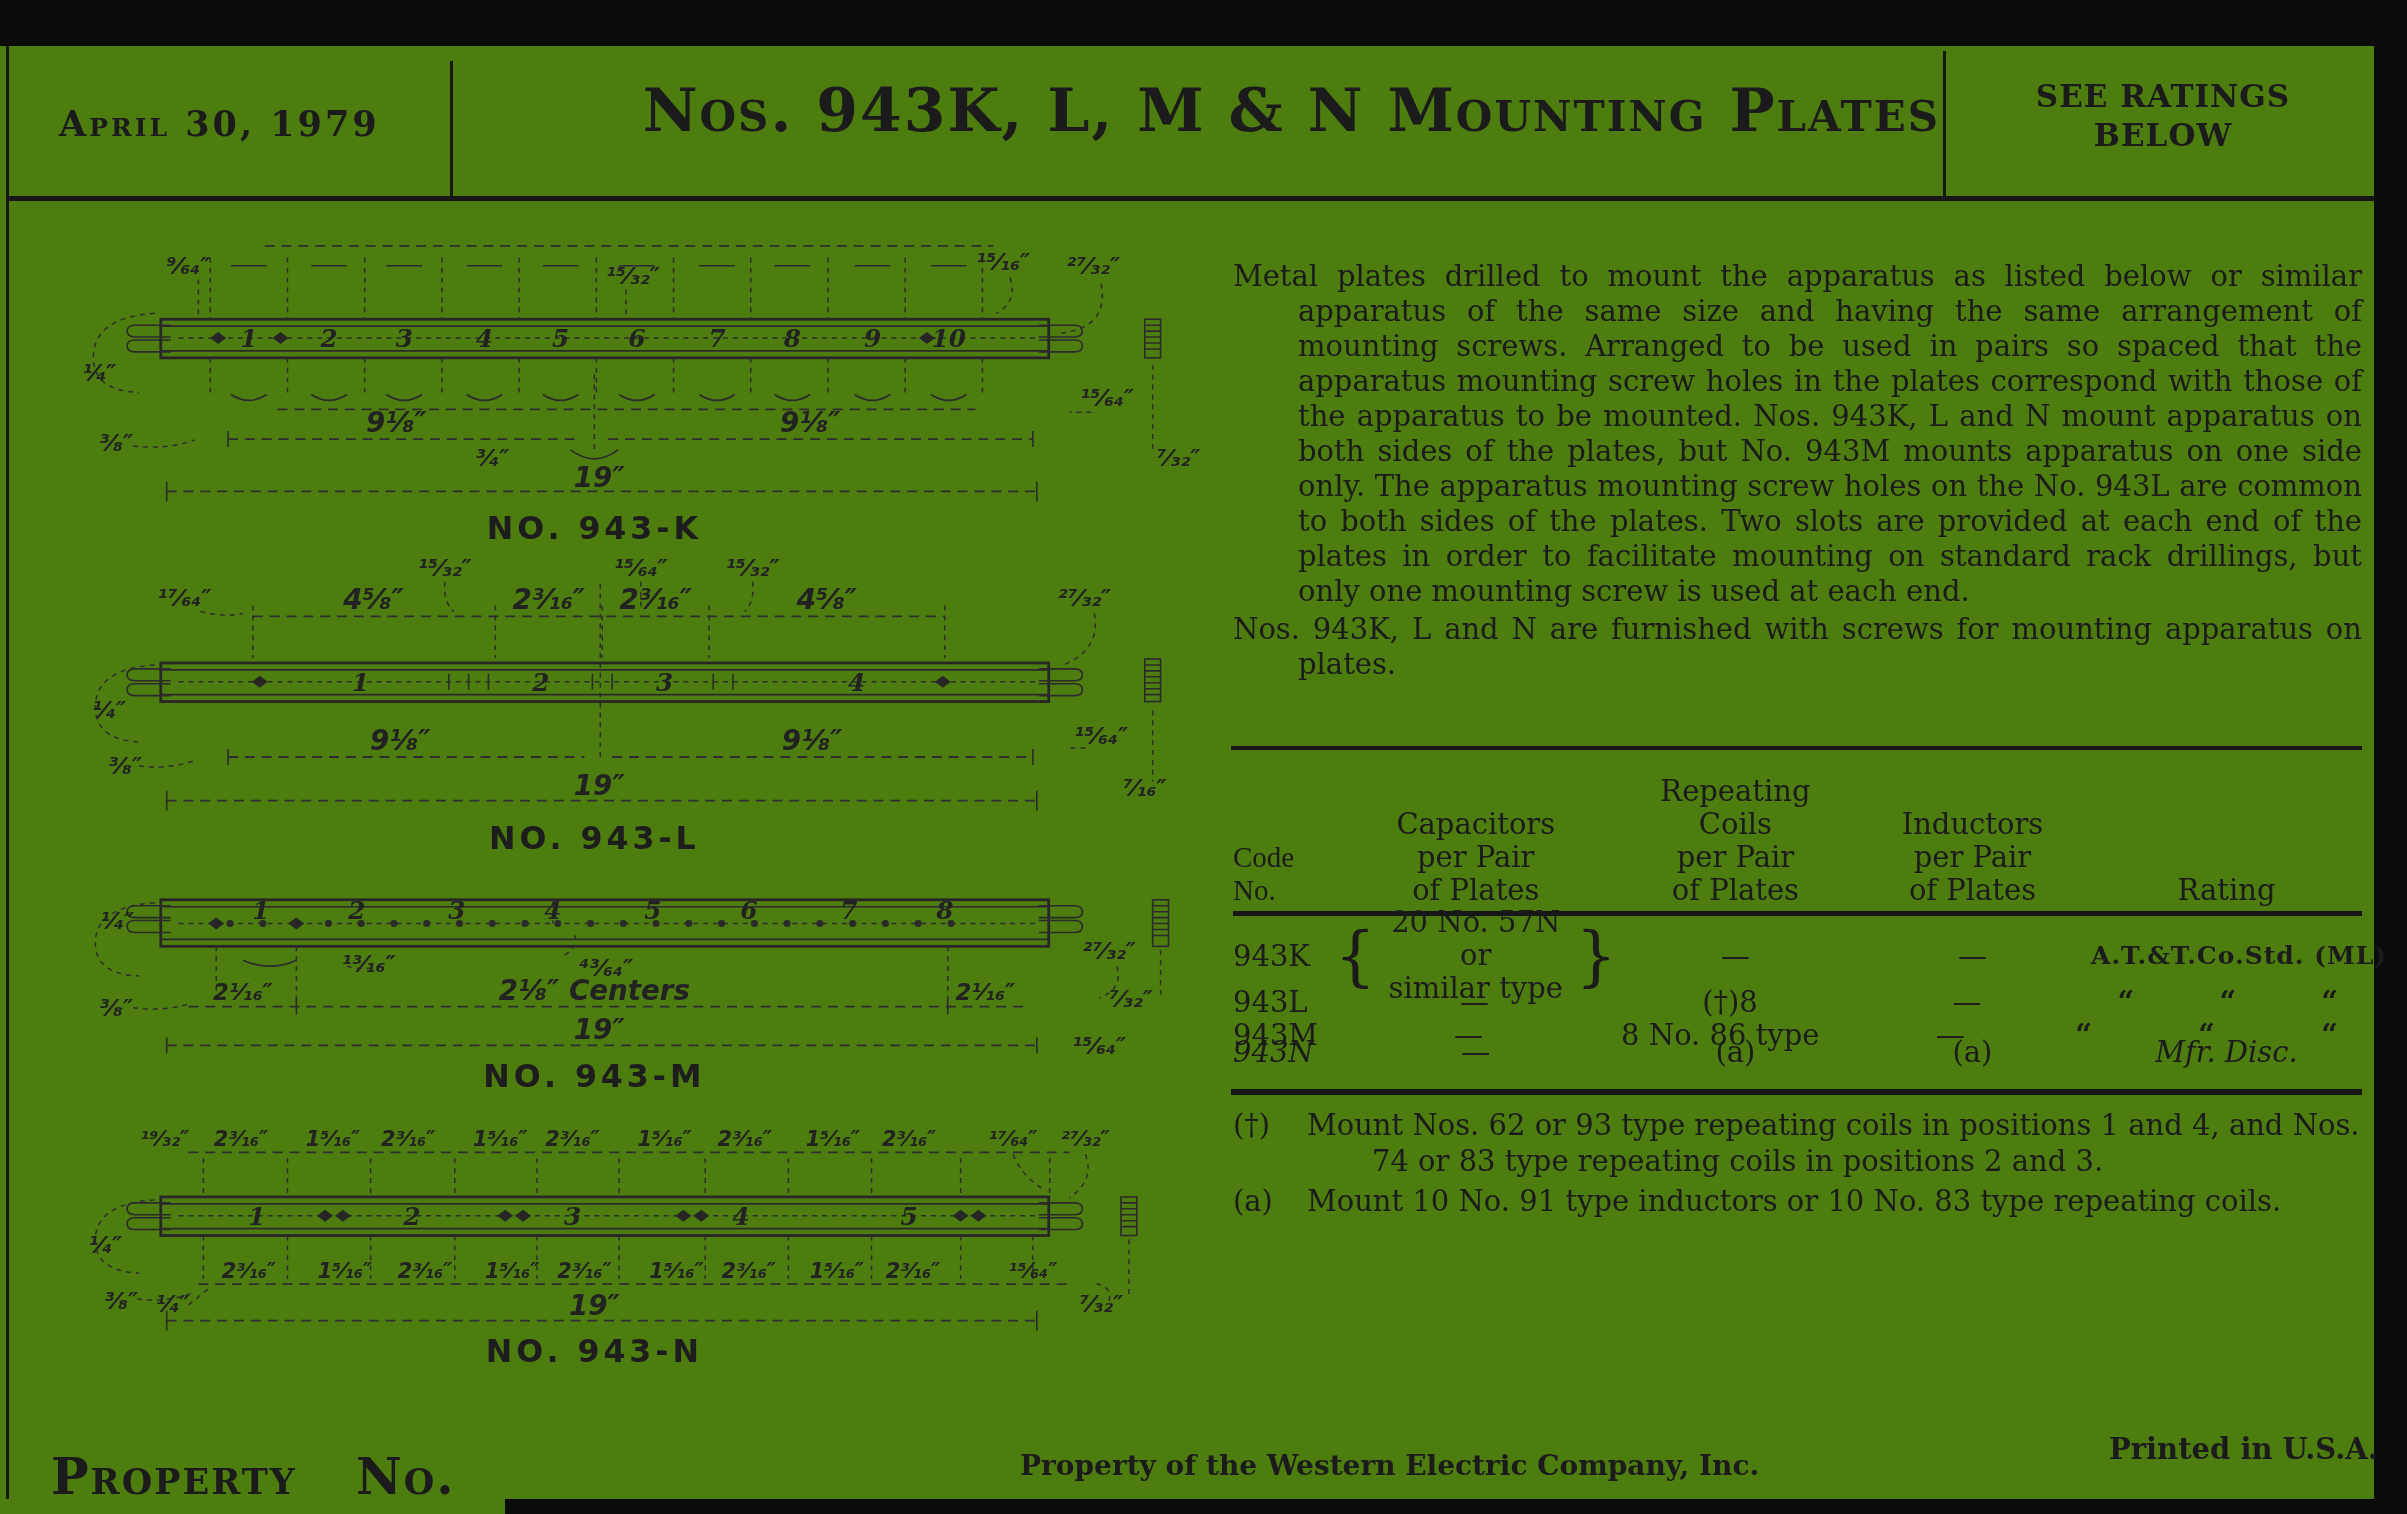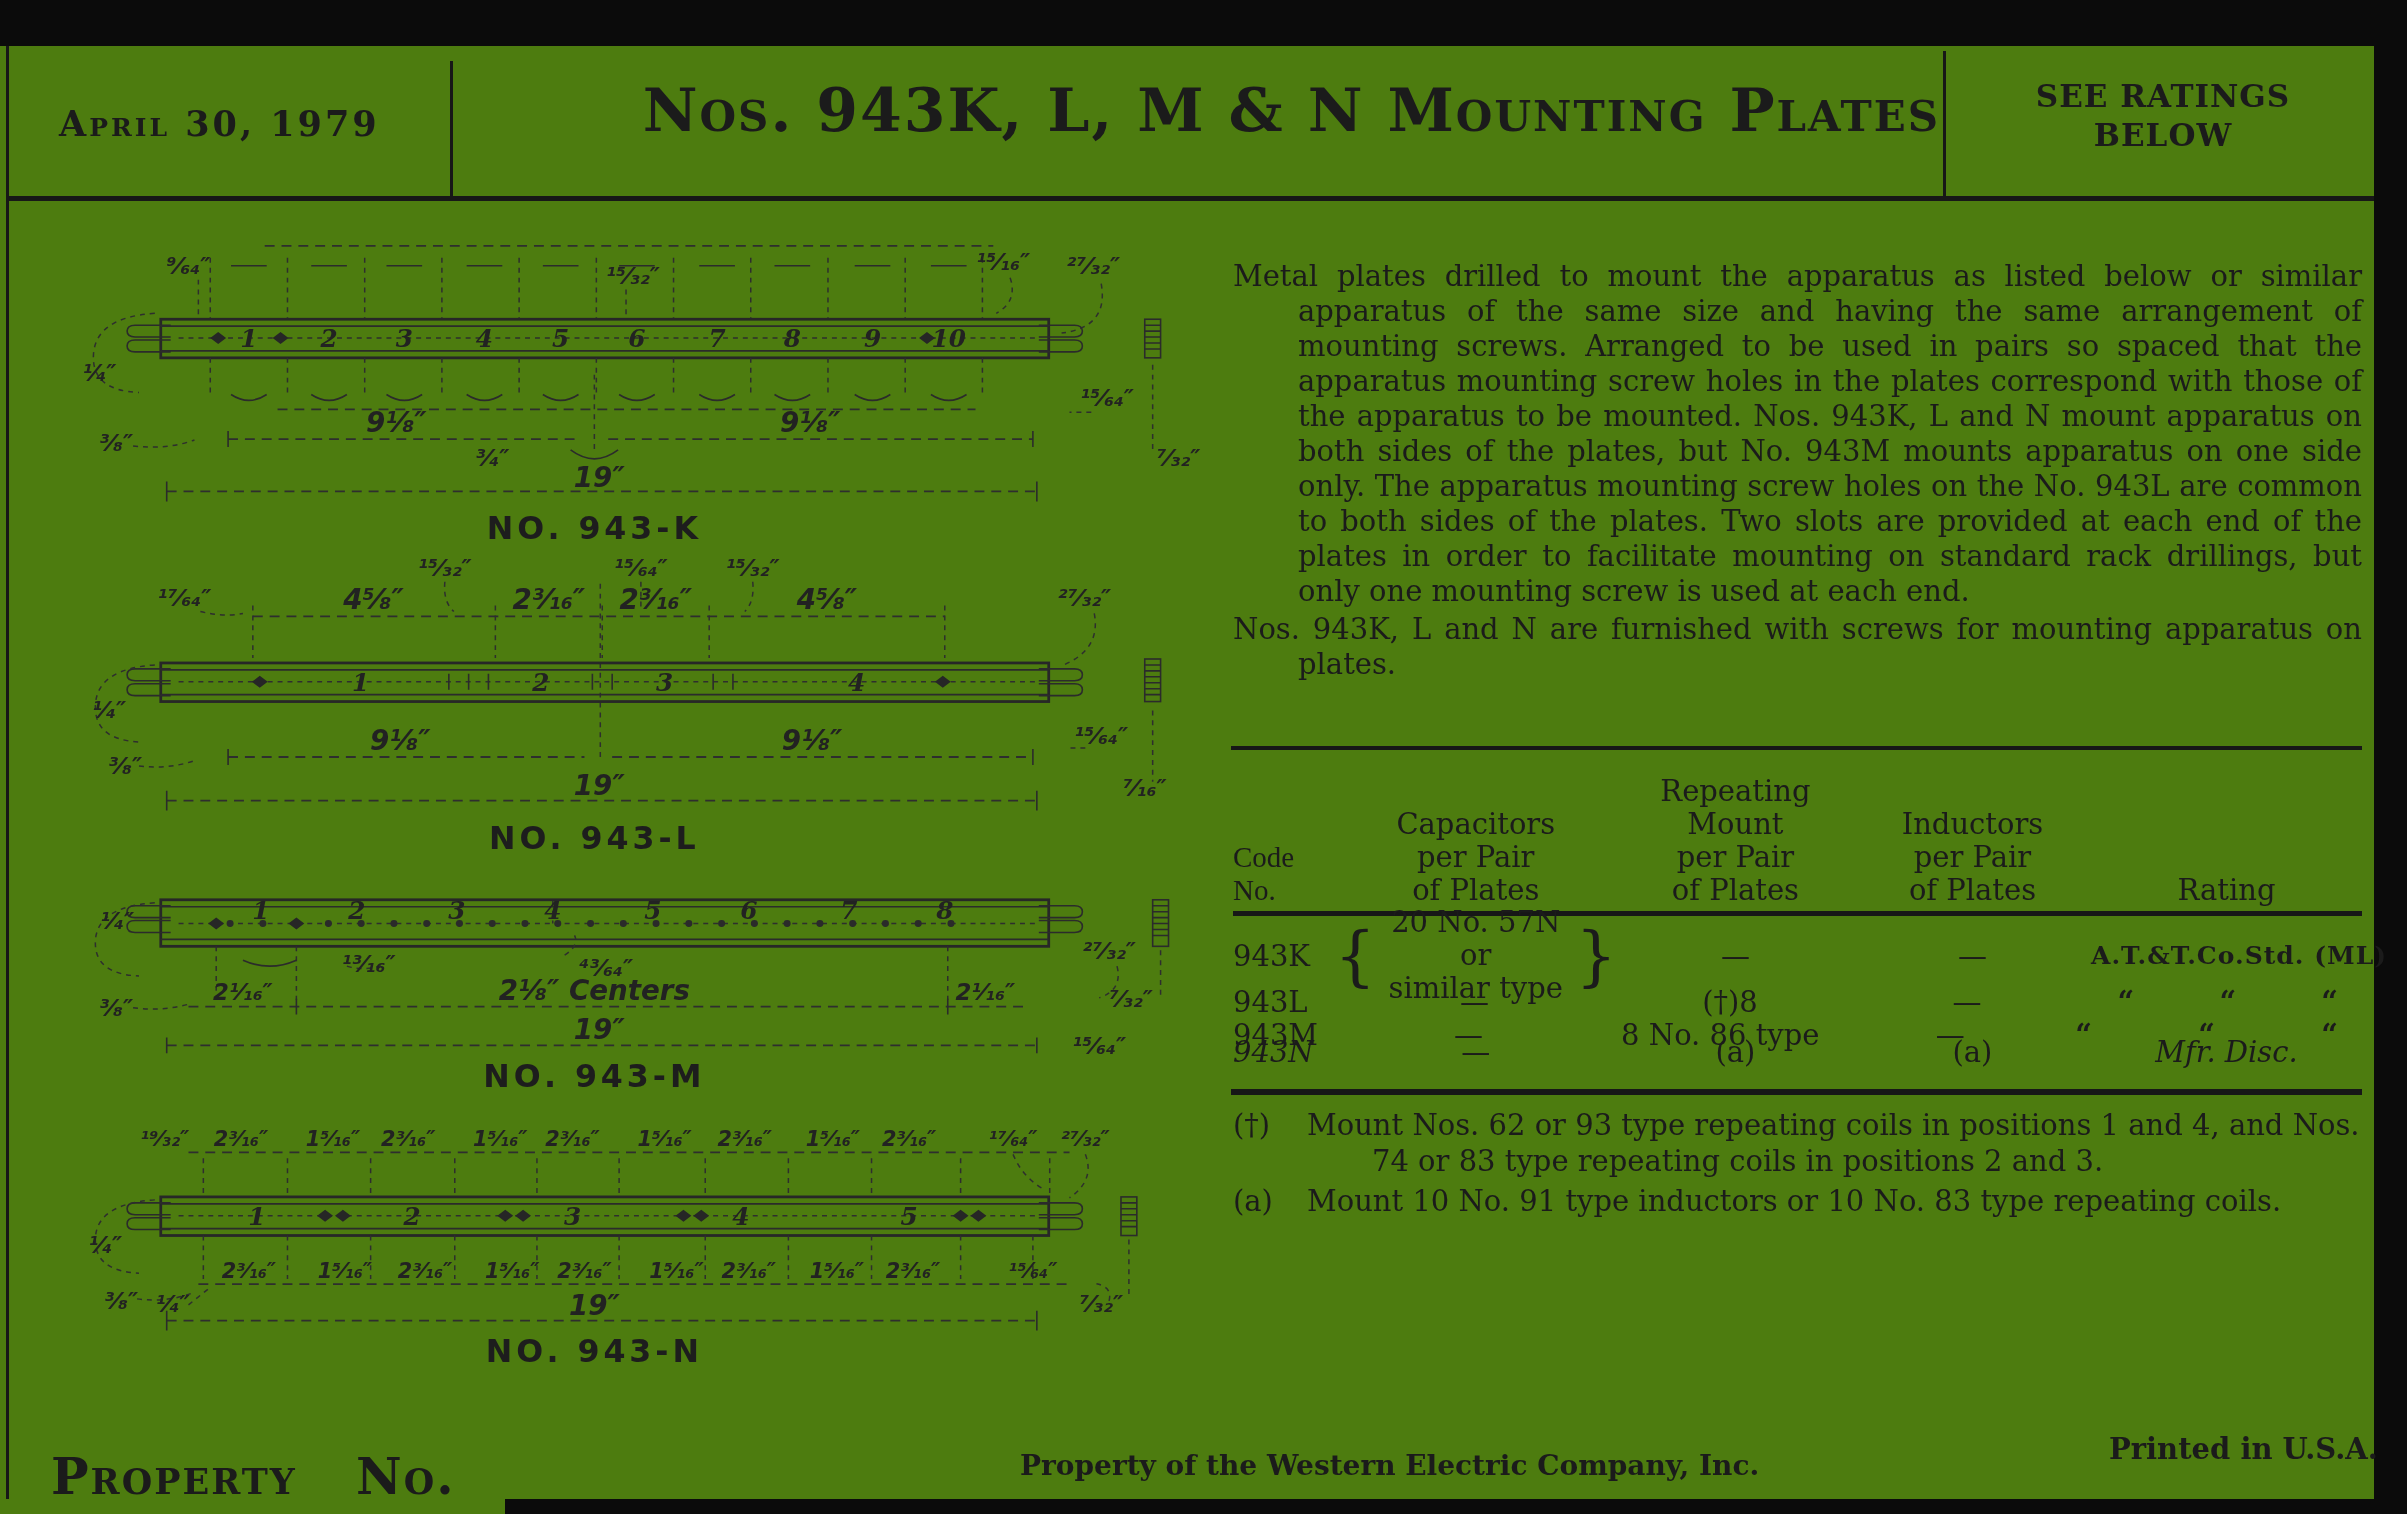--- a/index.html
+++ b/index.html
@@ -277,21 +277,21 @@
   <div class="abs rule" style="left:1231px;top:746px;width:1131px;height:4px;"></div>
 
   <div class="abs tbl">
     <div class="thead">
       <div class="th c-code" style="text-align:left;font-family:Liberation Serif, serif;">Code
 No.</div>
       <div class="th c-cap">Capacitors
 per Pair
 of Plates</div>
       <div class="th c-rep">Repeating
-Mount
+Coils
 per Pair
 of Plates</div>
       <div class="th c-ind">Inductors
 per Pair
 of Plates</div>
       <div class="th c-rat">Rating</div>
     </div>
     <div class="abs rule" style="left:0;top:149px;width:100%;height:5px;"></div>
 
     <div class="trow" style="top:160px;height:67px;">

